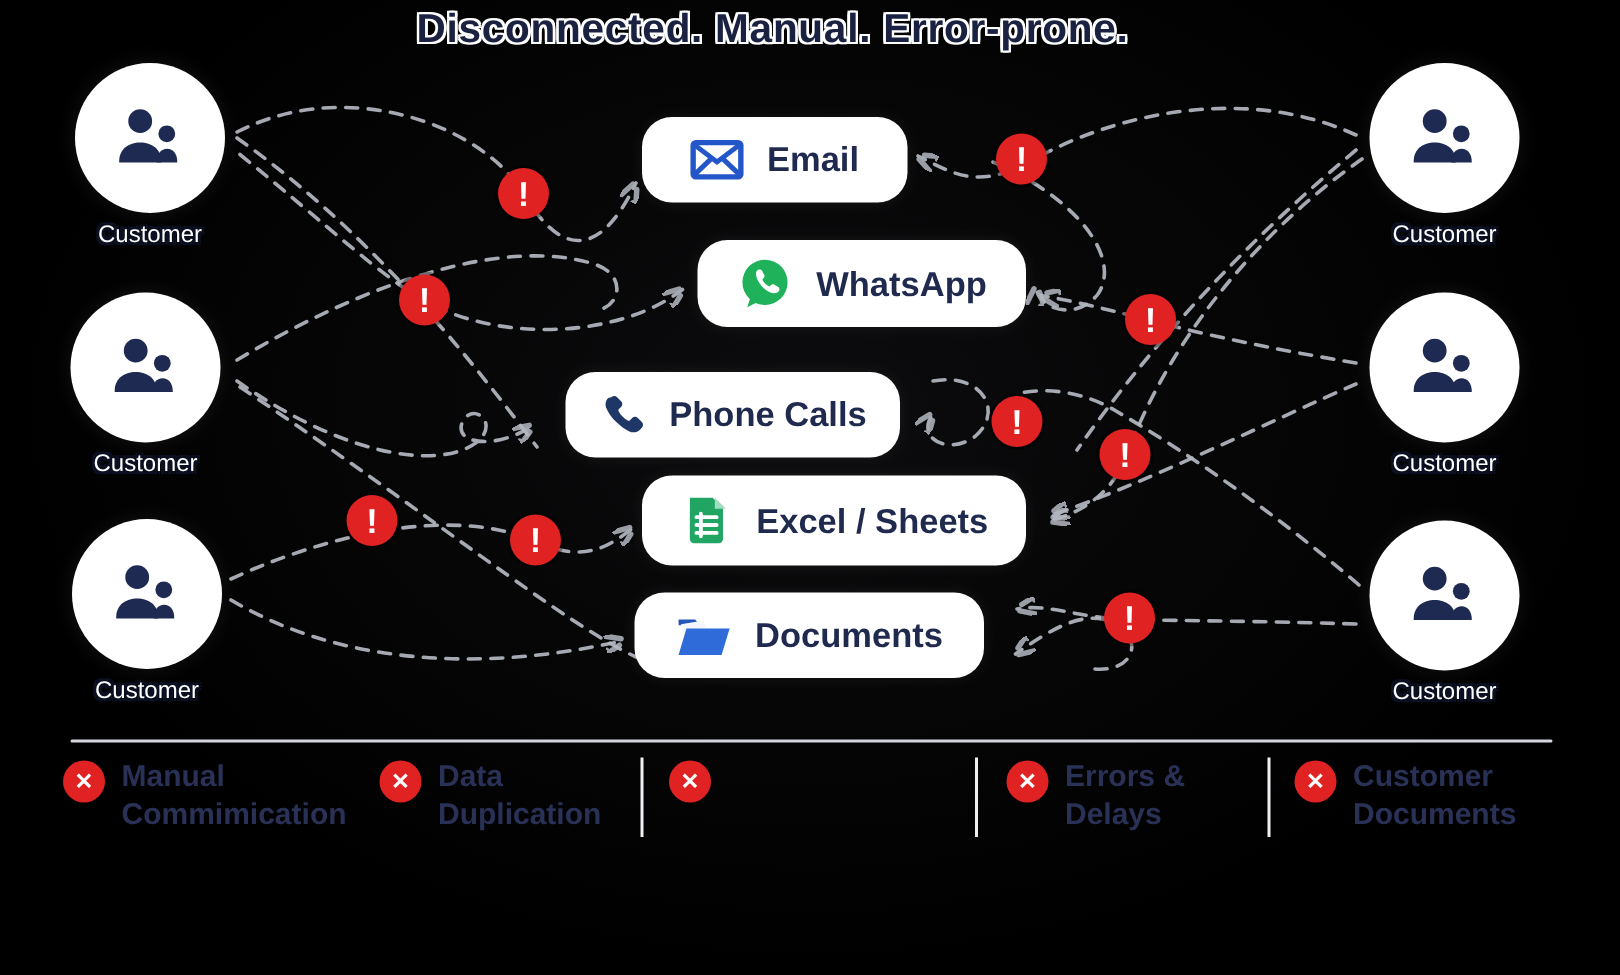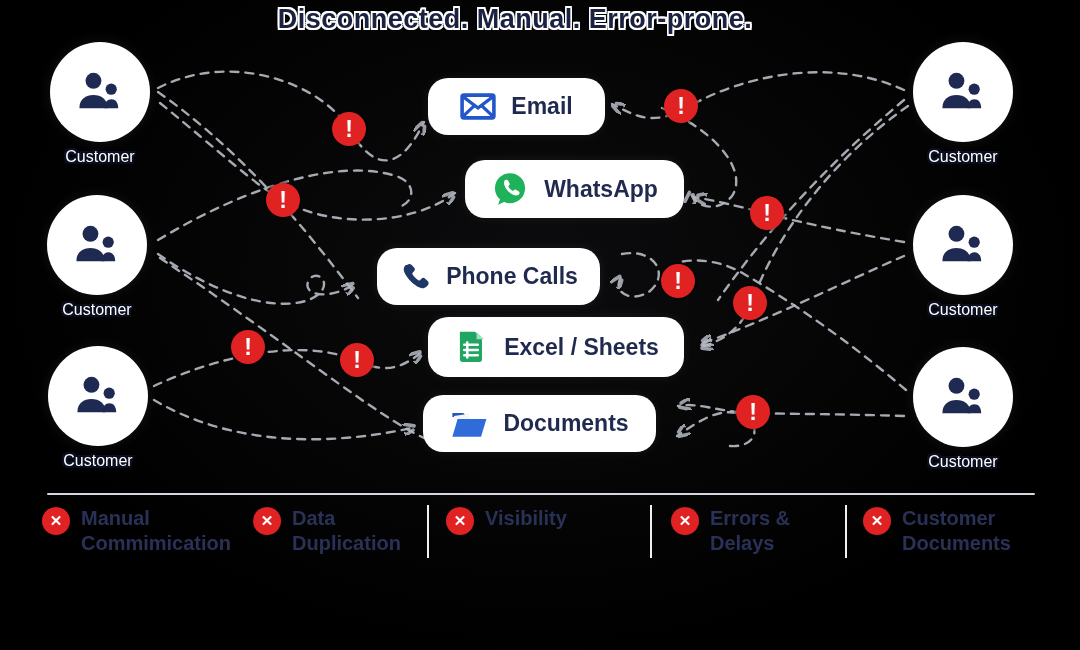--- a/index.html
+++ b/index.html
@@ -245,21 +245,20 @@
   <div class="problem" style="left:253px;">
     <span class="pbadge">✕</span>
     <span class="ptext">
       <span class="pline">Data</span>
       <span class="pline">Duplication</span>
     </span>
   </div>
   <div class="problem" style="left:446px;">
     <span class="pbadge">✕</span>
     <span class="ptext">
-      <span class="pline">Visibility</span>
     </span>
   </div>
   <div class="problem" style="left:671px;">
     <span class="pbadge">✕</span>
     <span class="ptext">
       <span class="pline">Errors &amp;</span>
       <span class="pline">Delays</span>
     </span>
   </div>
   <div class="problem" style="left:863px;">

